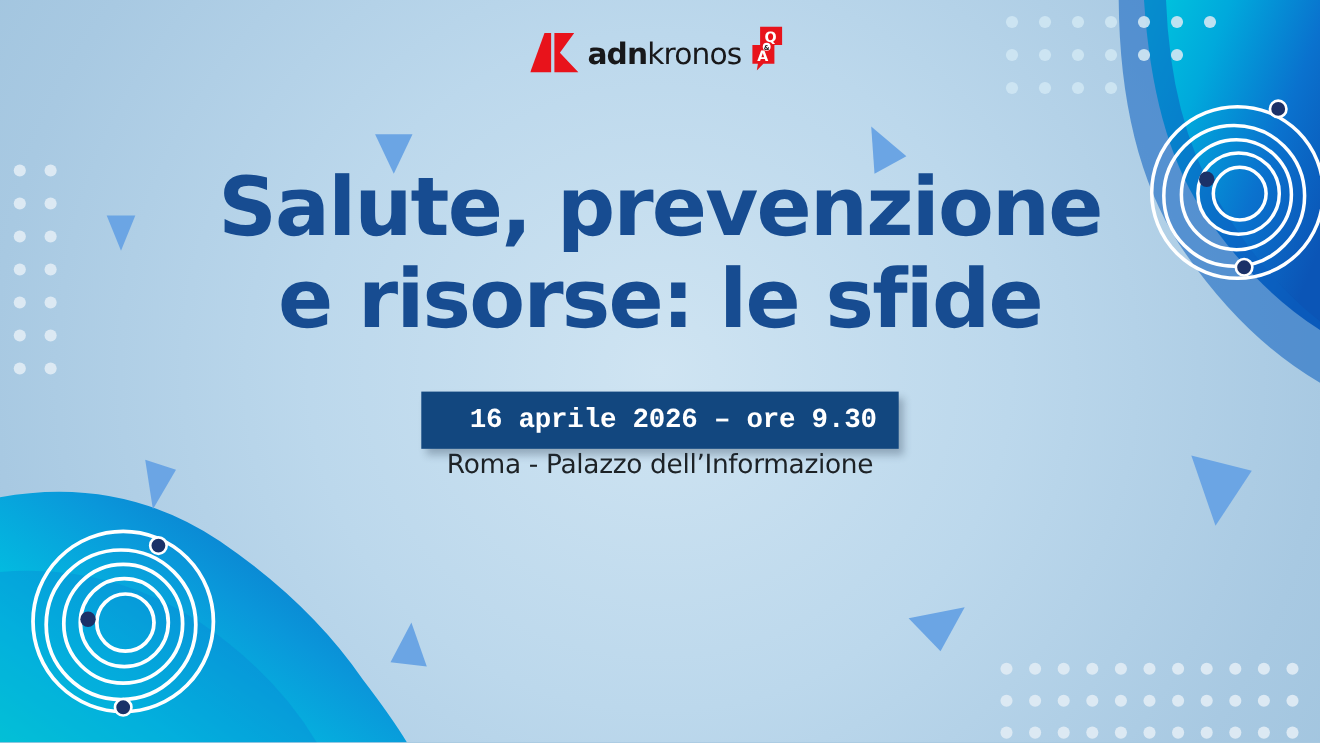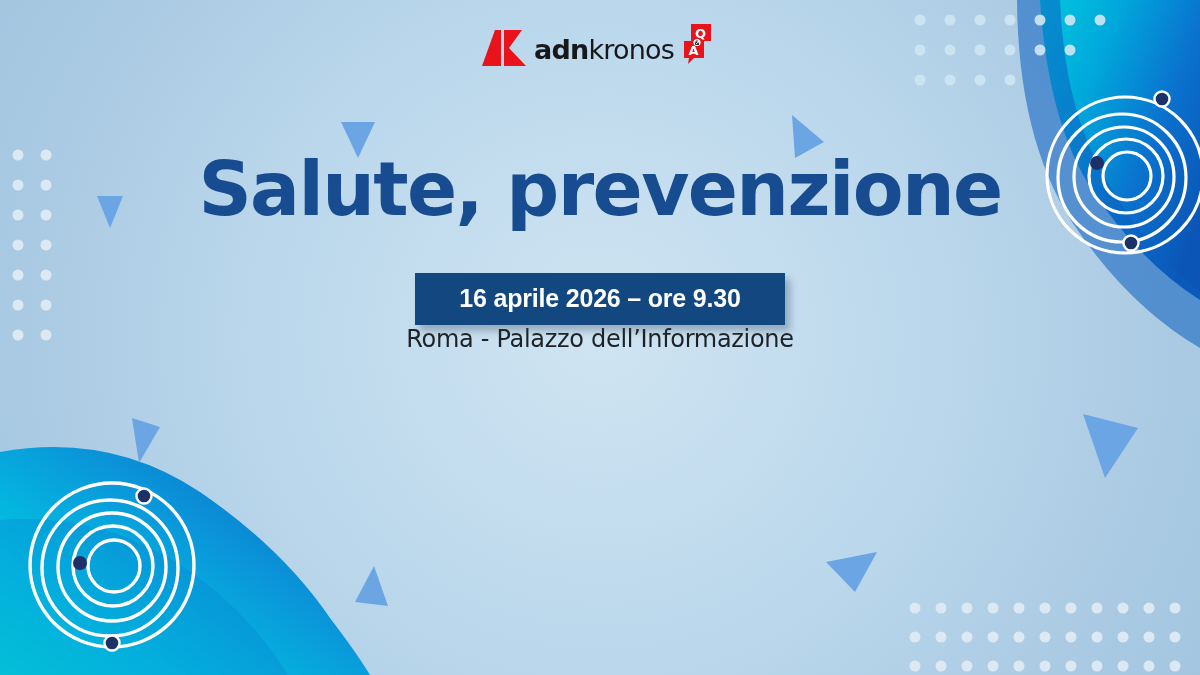--- a/index.html
+++ b/index.html
@@ -59,25 +59,25 @@
     letter-spacing:-1.6px;
     color:#174c91;
     white-space:nowrap;
   }
 
   
   .banner-wrap { margin-top:42px; position:relative; }
   .banner {
     background:#12477f;
     color:#ffffff;
-    font-family:Liberation Sans, sans-serif;
+    font-family:Liberation Mono, monospace;
     font-weight:700;
     font-size:25px;
     letter-spacing:-0.2px;
-    padding:11px 44px 12px 44px;
+    padding:11px 20px 12px 44px;
     display:inline-block;
     box-shadow:5px 6px 7px rgba(40,60,80,0.32);
     white-space:nowrap;
   }
 
   
   .venue {
     font-family:"DejaVu Sans", sans-serif;
     font-weight:400;
     font-size:24px;
@@ -248,20 +248,21 @@
         <text x="22.5" y="14" text-anchor="middle" font-family="DejaVu Sans, sans-serif" font-size="13" font-weight="700" fill="#FFFFFF">Q</text>
         <path d="M6 17 H26 V34 H16 L10 40 L11 34 H6 Z" fill="#E8131B"></path>
         <text x="15.5" y="31" text-anchor="middle" font-family="DejaVu Sans, sans-serif" font-size="13" font-weight="700" fill="#FFFFFF">A</text>
         <circle cx="19" cy="18.5" r="3.6" fill="#FFFFFF"></circle>
         <text x="19" y="21.4" text-anchor="middle" font-family="DejaVu Sans, sans-serif" font-size="6" font-weight="700" fill="#1A1A1A">&amp;</text>
       </svg>
     </div>
 
     <div class="title-wrap">
       <div class="title-line">Salute, prevenzione</div>
+      <div class="title-line">e risorse: le sfide</div>
     </div>
 
     <div class="banner-wrap">
       <div class="banner">16 aprile 2026 – ore 9.30</div>
     </div>
 
     <div class="venue">Roma - Palazzo dell’Informazione</div>
 
   </div>
 </div>

